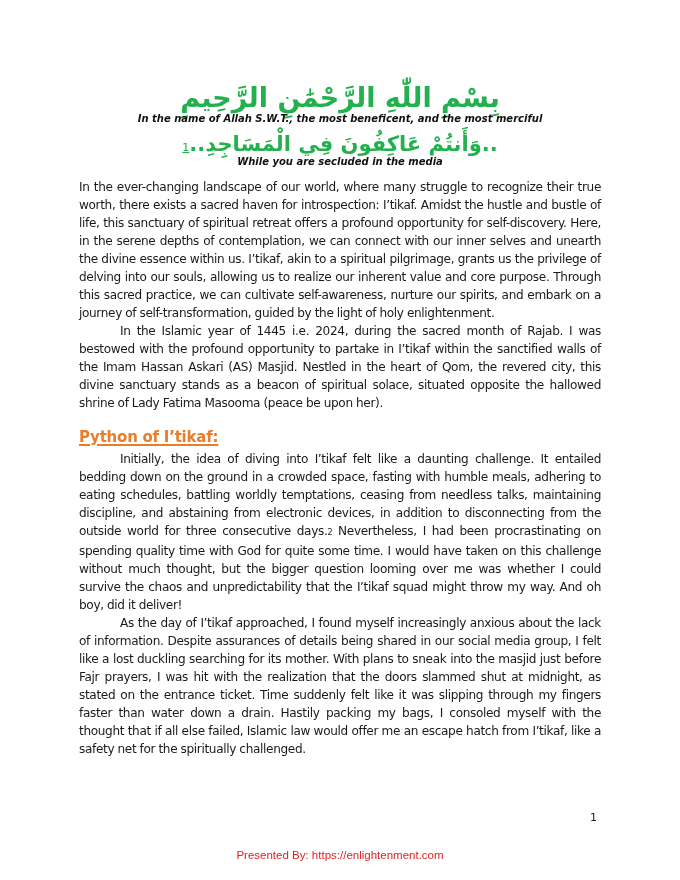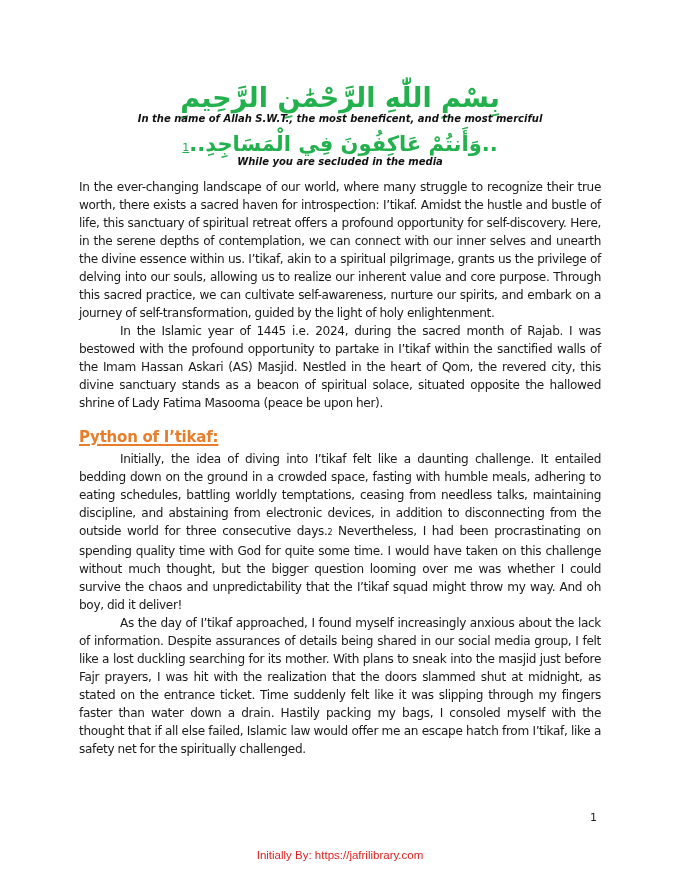--- a/index.html
+++ b/index.html
@@ -126,14 +126,14 @@
     <p>In the ever-changing landscape of our world, where many struggle to recognize their true worth, there exists a sacred haven for introspection: I’tikaf. Amidst the hustle and bustle of life, this sanctuary of spiritual retreat offers a profound opportunity for self-discovery. Here, in the serene depths of contemplation, we can connect with our inner selves and unearth the divine essence within us. I’tikaf, akin to a spiritual pilgrimage, grants us the privilege of delving into our souls, allowing us to realize our inherent value and core purpose. Through this sacred practice, we can cultivate self-awareness, nurture our spirits, and embark on a journey of self-transformation, guided by the light of holy enlightenment.</p>
     <p class="indent">In the Islamic year of 1445 i.e. 2024, during the sacred month of Rajab. I was bestowed with the profound opportunity to partake in I’tikaf within the sanctified walls of the Imam Hassan Askari (AS) Masjid. Nestled in the heart of Qom, the revered city, this divine sanctuary stands as a beacon of spiritual solace, situated opposite the hallowed shrine of Lady Fatima Masooma (peace be upon her).</p>
 
     <div class="section-heading">Python of I’tikaf:</div>
 
     <p class="indent"><span>Initially, the idea of diving into I’tikaf felt like a daunting challenge. It entailed bedding down on the ground in a crowded space, fasting with humble meals, adhering to eating schedules, battling worldly temptations, ceasing from needless talks, maintaining discipline, and abstaining from electronic devices, in addition to disconnecting from the outside world for three consecutive days.</span><span class="fn-sub">2</span><span> Nevertheless, I had been procrastinating on spending quality time with God for quite some time. I would have taken on this challenge without much thought, but the bigger question looming over me was whether I could survive the chaos and unpredictability that the I’tikaf squad might throw my way. And oh boy, did it deliver!</span></p>
     <p class="indent">As the day of I’tikaf approached, I found myself increasingly anxious about the lack of information. Despite assurances of details being shared in our social media group, I felt like a lost duckling searching for its mother. With plans to sneak into the masjid just before Fajr prayers, I was hit with the realization that the doors slammed shut at midnight, as stated on the entrance ticket. Time suddenly felt like it was slipping through my fingers faster than water down a drain. Hastily packing my bags, I consoled myself with the thought that if all else failed, Islamic law would offer me an escape hatch from I’tikaf, like a safety net for the spiritually challenged.</p>
   </div>
 
   <div class="page-number">1</div>
-  <div class="presented">Initially By: https://jafrilibrary.com</div>
+  <div class="presented">Presented By: https://enlightenment.com</div>
 </div>
 
 </body></html>

